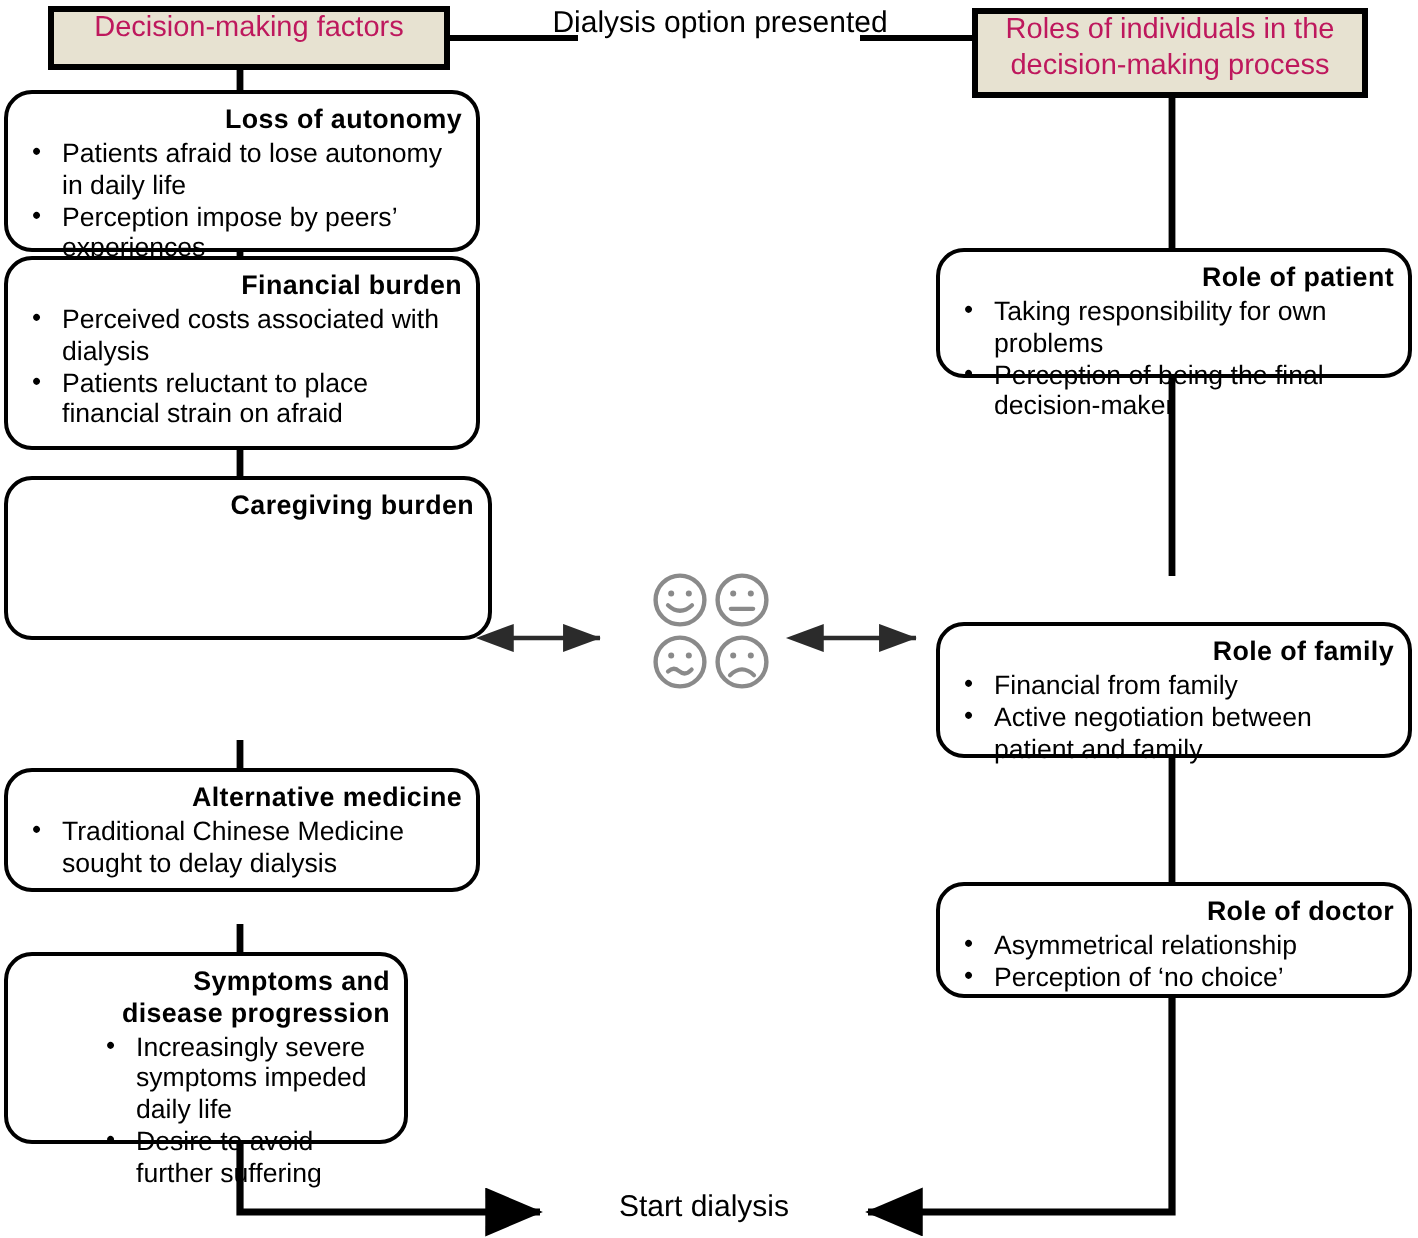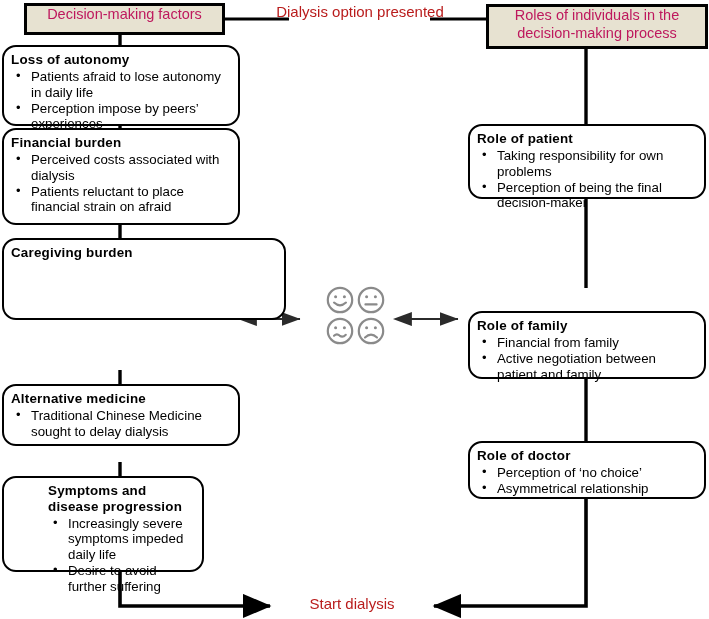--- a/index.html
+++ b/index.html
@@ -51,21 +51,21 @@
     border: 2.5px solid #000000;
     border-radius: 14px;
     box-sizing: border-box;
     padding: 5px 7px 4px 7px;
     font-size: 13.3px;
     line-height: 1.18;
     color: #000;
   }
   .box .title {
     font-weight: bold;
-    text-align: left;
+    text-align: right;
     display: block;
     margin: 0 0 1px 0;
     font-size: 13.4px;
     letter-spacing: 0.2px;
   }
   .box ul {
     list-style: none;
     margin: 0;
     padding: 0;
   }
@@ -81,21 +81,21 @@
     top: -1px;
     font-size: 13px;
   }
   
   .caption {
     position: absolute;
     z-index: 3;
     text-align: center;
     font-size: 15px;
     line-height: 1.2;
-    color: #b91c1c;
+    color: #000000;
   }
   
   #emoji-cluster {
     position: absolute;
     z-index: 3;
     display: grid;
     grid-template-columns: repeat(2, 30px);
     grid-template-rows: repeat(2, 30px);
     gap: 1px;
   }
@@ -141,80 +141,80 @@
   </svg>
 
   <div class="hdr-box" style="left:24px; top:3px; width:201px; height:32px;">
     <span>Decision-making factors</span>
   </div>
 
   <div class="caption" style="left:275px; top:3px; width:170px;">
     <span>Dialysis option presented</span>
   </div>
 
-  <div class="hdr-box" style="left:486px; top:4px; width:222px; height:45px;">
+  <div class="hdr-box" style="left:486px; top:4px; width:198px; height:45px;">
     <span>Roles of individuals in the decision-making process</span>
   </div>
 
   <div class="box" style="left:2px; top:45px; width:238px; height:81px;">
     <span class="title">Loss of autonomy</span>
     <ul>
       <li>Patients afraid to lose autonomy in daily life</li>
       <li>Perception impose by peers’ experiences</li>
     </ul>
   </div>
 
   <div class="box" style="left:2px; top:128px; width:238px; height:97px;">
     <span class="title">Financial burden</span>
     <ul>
       <li>Perceived costs associated with dialysis</li>
       <li>Patients reluctant to place financial strain on afraid</li>
     </ul>
   </div>
 
-  <div class="box" style="left:2px; top:238px; width:284px; height:82px;">
+  <div class="box" style="left:2px; top:238px; width:244px; height:82px;">
     <span class="title">Caregiving burden</span>
   </div>
 
   <div class="box" style="left:2px; top:384px; width:238px; height:62px;">
     <span class="title">Alternative medicine</span>
     <ul>
       <li>Traditional Chinese Medicine sought to delay dialysis</li>
     </ul>
   </div>
 
   <div class="box" style="left:2px; top:476px; width:202px; height:96px;padding-left:44px;">
     <span class="title">Symptoms and disease progression</span>
     <ul>
       <li>Increasingly severe symptoms impeded daily life</li>
       <li>Desire to avoid further suffering</li>
     </ul>
   </div>
 
-  <div class="box" style="left:468px; top:124px; width:238px; height:75px;">
+  <div class="box" style="left:468px; top:124px; width:238px; height:65px;">
     <span class="title">Role of patient</span>
     <ul>
       <li>Taking responsibility for own problems</li>
       <li>Perception of being the final decision-maker</li>
     </ul>
   </div>
 
   <div class="box" style="left:468px; top:288px; width:238px; height:68px;margin-top:23px;">
     <span class="title">Role of family</span>
     <ul>
       <li>Financial from family</li>
       <li>Active negotiation between patient and family</li>
     </ul>
   </div>
 
   <div class="box" style="left:468px; top:441px; width:238px; height:58px;">
     <span class="title">Role of doctor</span>
     <ul>
+      <li>Asymmetrical relationship</li>
       <li>Perception of ‘no choice’</li>
-      <li>Asymmetrical relationship</li>
     </ul>
   </div>
 
   <div id="emoji-cluster" style="left:325px; top:285px;">
 
     <svg class="face" width="30" height="30" viewBox="0 0 30 30">
       <circle cx="15" cy="15" r="12.2" fill="none" stroke="#8a8a8a" stroke-width="2.2"></circle>
       <circle cx="10.6" cy="11.8" r="1.5" fill="#8a8a8a"></circle>
       <circle cx="19.4" cy="11.8" r="1.5" fill="#8a8a8a"></circle>
       <path d="M9,17.6 Q15,23.2 21,17.6" fill="none" stroke="#8a8a8a" stroke-width="2.1" stroke-linecap="round"></path>

